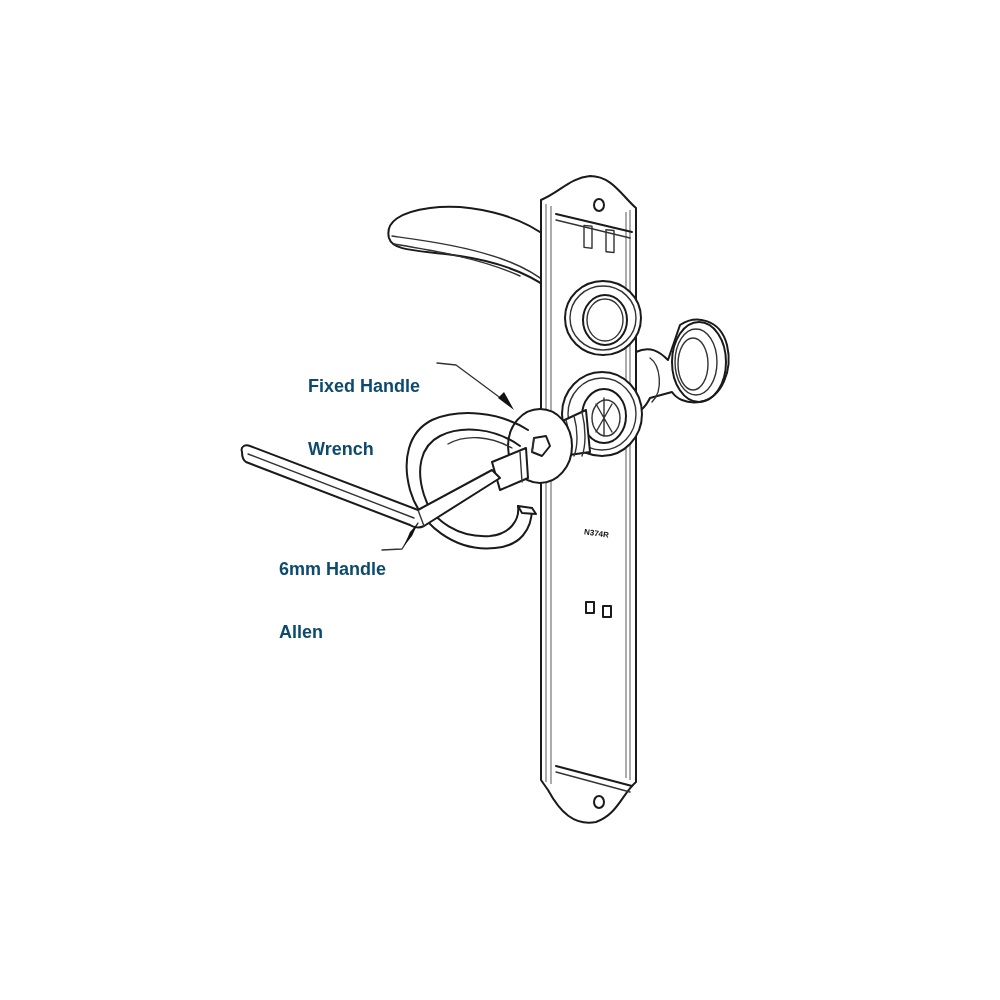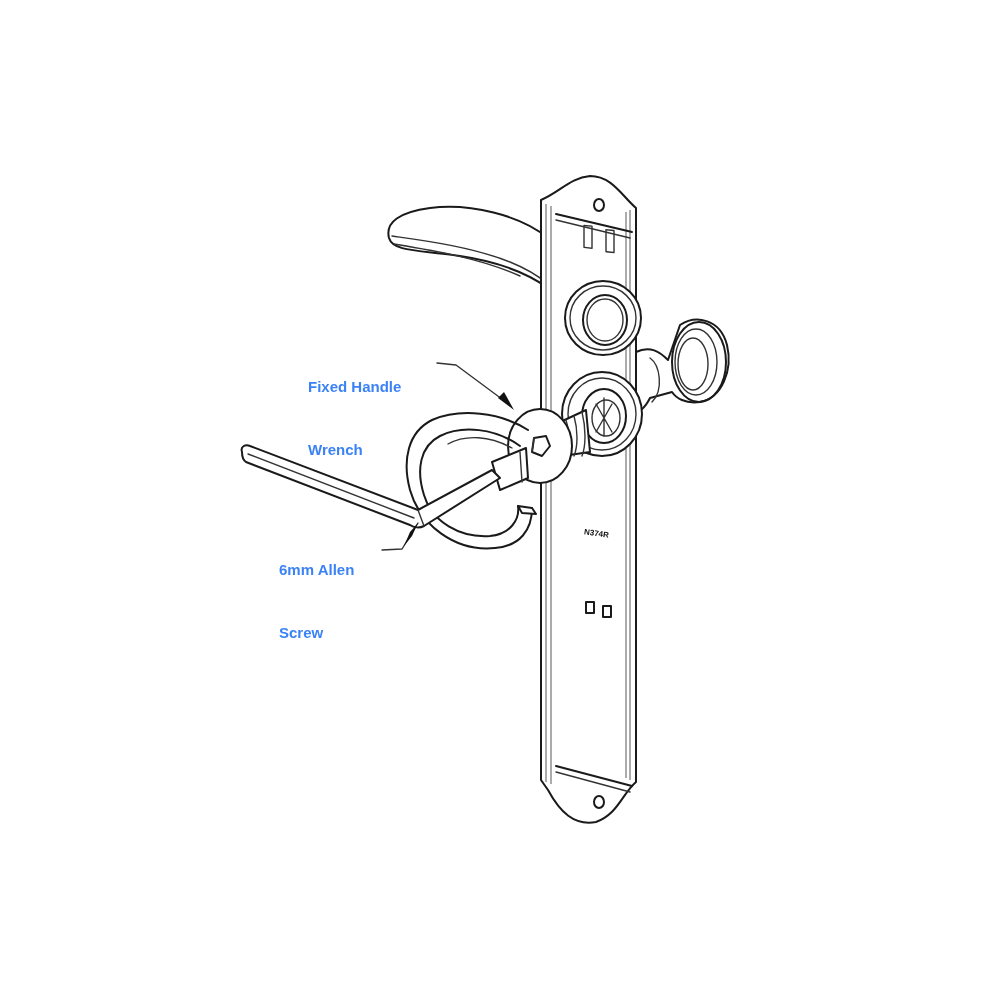--- a/index.html
+++ b/index.html
@@ -2,21 +2,21 @@
 <html><head>
   <meta charset="utf-8">
   <style>
     html, body { margin: 0; padding: 0; background: #ffffff; }
     body { width: 1000px; height: 1000px; position: relative; overflow: hidden; }
     #diagram { position: absolute; left: 0; top: 0; width: 1000px; height: 1000px; }
     .ln { fill: none; stroke: #1a1a1a; stroke-width: 2; stroke-linecap: round; stroke-linejoin: round; }
     .ln-thin { fill: none; stroke: #333333; stroke-width: 1.4; stroke-linecap: round; stroke-linejoin: round; }
     .ln-grey { fill: none; stroke: #888888; stroke-width: 1.4; }
     .fill-w { fill: #ffffff; stroke: #1a1a1a; stroke-width: 2; stroke-linejoin: round; }
-    .label { position: absolute; font-family: "Liberation Sans", sans-serif; font-weight: bold; font-size: 15px; line-height: 21px; color: #3b82f6; white-space: pre; }
+    .label { position: absolute; font-family: "Liberation Sans", sans-serif; font-weight: bold; font-size: 18px; line-height: 21px; color: #0c4a6e; white-space: pre; }
     .stamp { font-family: "Liberation Sans", sans-serif; font-weight: bold; font-size: 8px; fill: #111111; }
   </style>
 </head>
 <body>
 
 <svg id="diagram" viewBox="0 0 1000 1000" xmlns="http://www.w3.org/2000/svg">
 
   <g>
     <path class="fill-w" d="M548,238 C520,215 470,203 430,208 C400,212 385,222 389,238 C393,252 420,250 460,256 C500,262 530,275 548,288 Z"></path>
     <path class="ln-thin" d="M392,236 C420,240 470,246 510,262 C530,270 542,279 548,284"></path>
@@ -110,15 +110,15 @@
     <path d="M404,546 L412,536 L418,523 L410,532 Z" fill="#111111"></path>
   </g>
 </svg>
 
 <div class="label" style="left:308px; top:334px;">
   <div>Fixed Handle</div>
   <div>Wrench</div>
 </div>
 
 <div class="label" style="left:279px; top:517px;">
-  <div>6mm Allen</div>
-  <div>Screw</div>
+  <div>6mm Handle</div>
+  <div>Allen</div>
 </div>
 
 </body></html>

